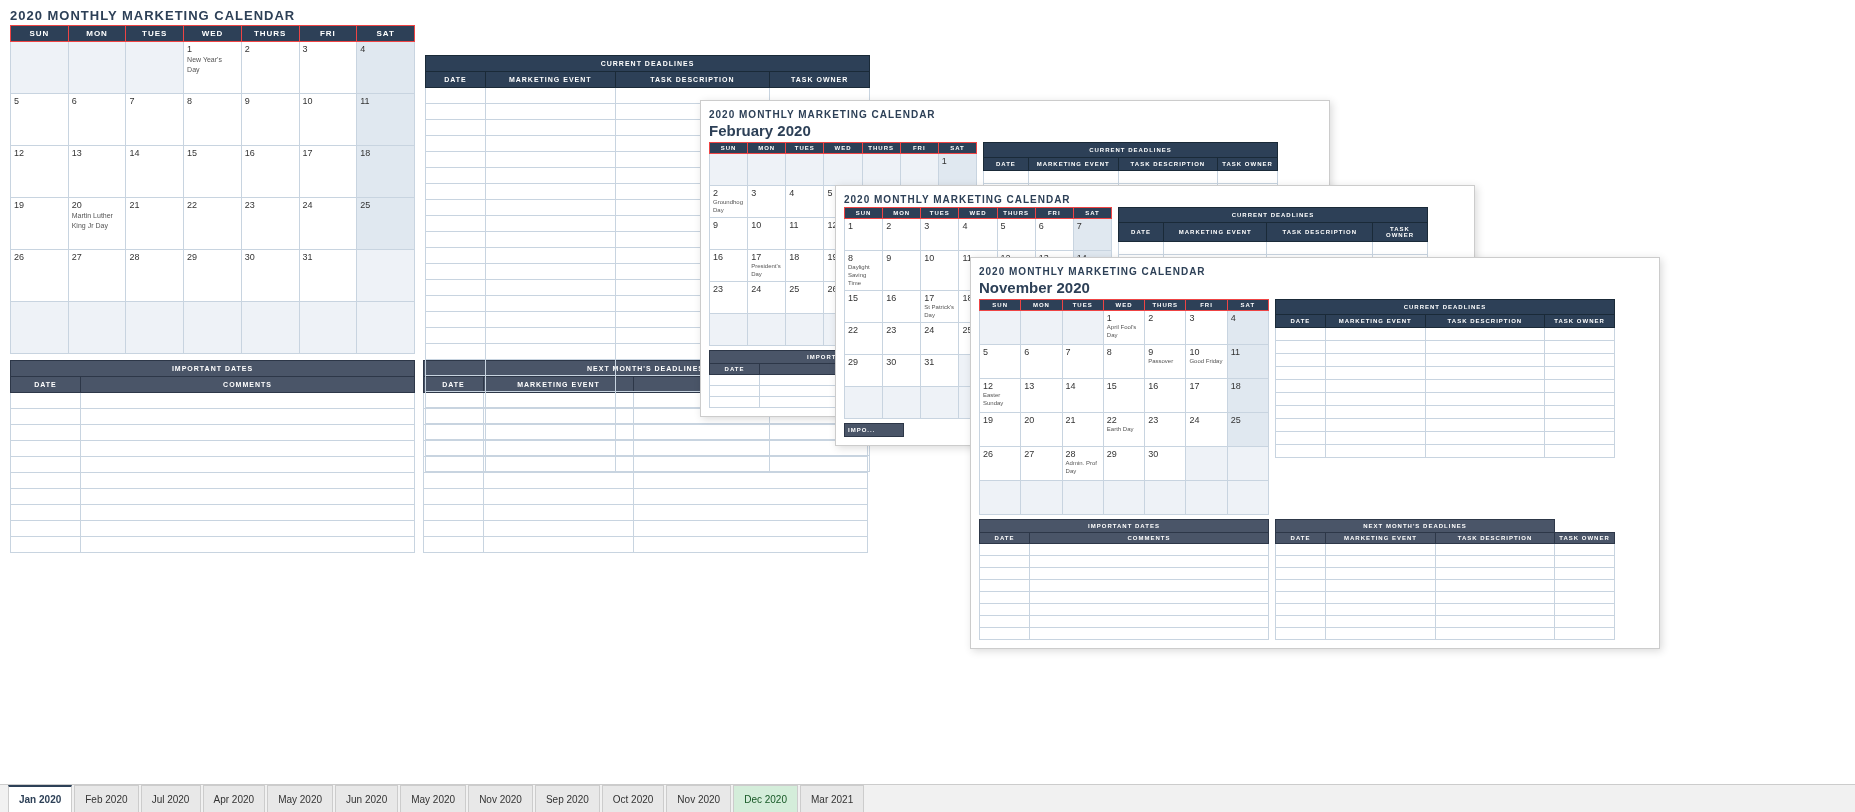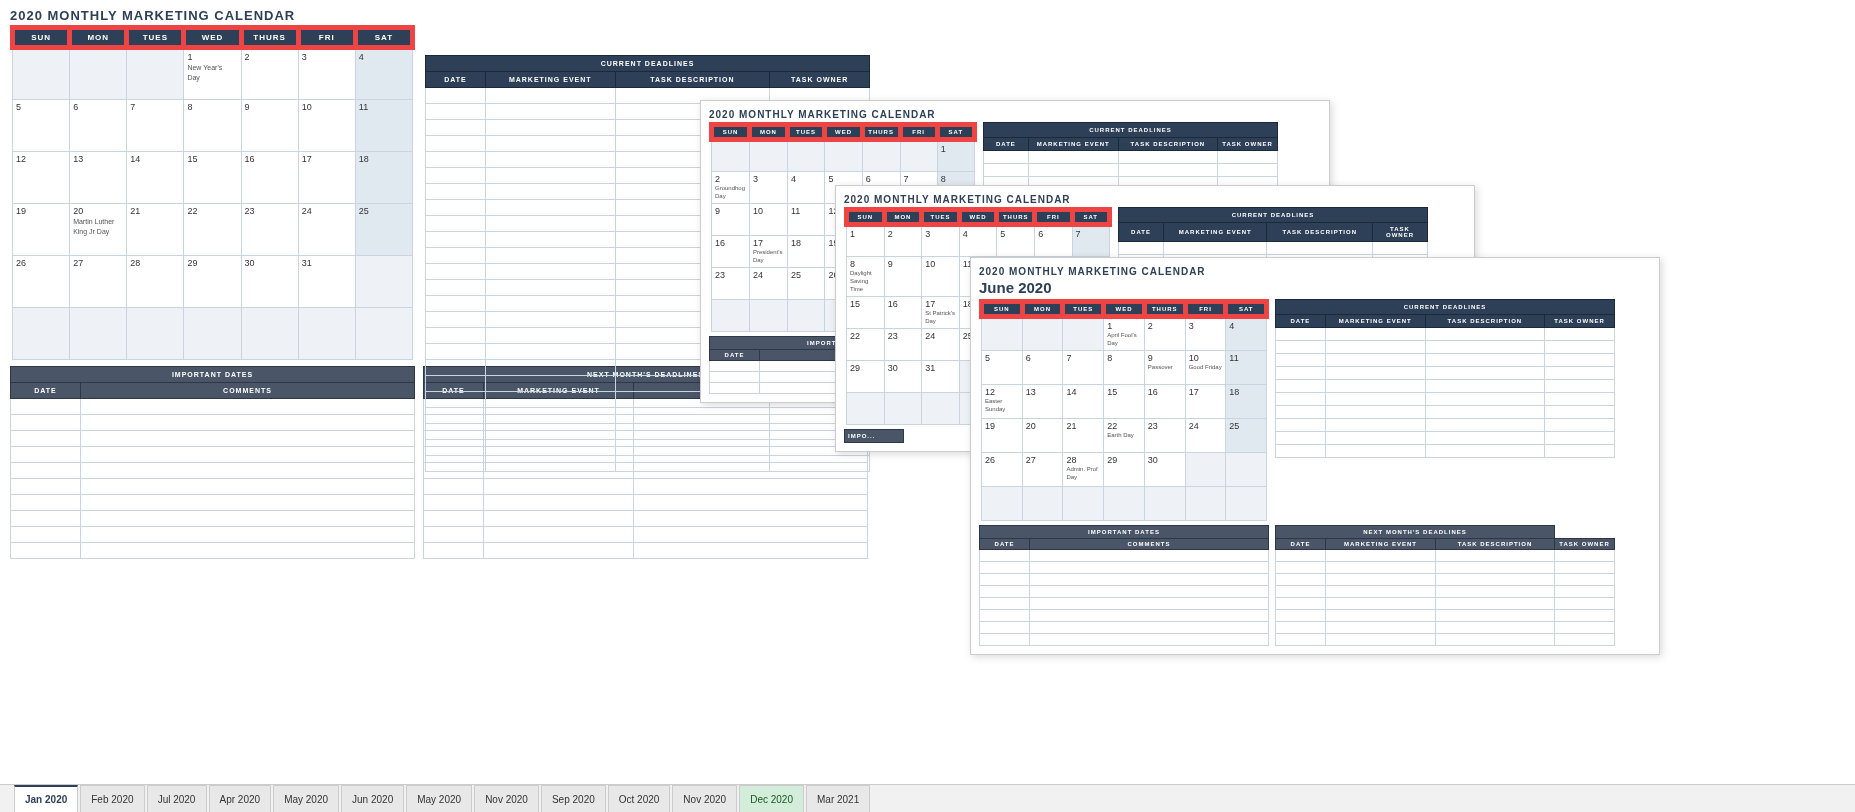--- a/index.html
+++ b/index.html
@@ -44,21 +44,21 @@
       border-collapse: collapse;
     }
     .calendar-grid th {
       background: #2d4057;
       color: #fff;
       font-size: 8px;
       font-weight: bold;
       letter-spacing: 1px;
       text-align: center;
       padding: 3px 2px;
-      border: 5px solid #ef4444;
+      border: 1px solid #ef4444;
       width: 57px;
     }
     .calendar-grid td {
       border: 1px solid #c8d4e0;
       width: 57px;
       height: 52px;
       vertical-align: top;
       font-size: 9px;
       color: #333;
       padding: 2px 3px;
@@ -188,21 +188,21 @@
     }
 
     
     #tab-bar {
       width: 1855px;
       height: 28px;
       background: #f1f1f1;
       border-top: 1px solid #ccc;
       display: flex;
       align-items: stretch;
-      padding-left: 14px;
+      padding-left: 8px;
       position: absolute;
       bottom: 0;
       left: 0;
     }
     .tab {
       display: flex;
       align-items: center;
       padding: 0 10px;
       font-size: 10px;
       border: 1px solid #ccc;
@@ -709,20 +709,21 @@
             <td></td>
             <td></td>
             <td></td>
           </tr>
       </tbody>
     </table>
   </div>
 
   <div class="overlay-calendar small-cal" style="left:700px; top:100px; width:630px;">
     <div class="page-title">2020 MONTHLY MARKETING CALENDAR</div>
+    <div class="month-title">February 2020</div>
     <div style="display:flex; gap:6px;">
       <div>
         <table class="calendar-grid">
           <thead>
             <tr>
               <th>SUN</th>
               <th>MON</th>
               <th>TUES</th>
               <th>WED</th>
               <th>THURS</th>
@@ -1125,21 +1126,21 @@
         </table>
       </div>
     </div>
     <div style="display:flex; gap:6px; margin-top:4px;">
       <div style="background:#4a5568; color:#fff; font-size:6px; font-weight:bold; letter-spacing:1px; text-align:center; padding:3px; display:flex; align-items:center; width:60px; border:1px solid #2d3748;">IMPO...</div>
     </div>
   </div>
 
   <div class="overlay-calendar april-cal" style="left:970px; top:257px; width:690px;">
     <div class="page-title">2020 MONTHLY MARKETING CALENDAR</div>
-    <div class="month-title">June 2020</div>
+    <div class="month-title">November 2020</div>
     <div style="display:flex; gap:6px;">
       <div>
         <table class="calendar-grid">
           <thead>
             <tr>
               <th>SUN</th>
               <th>MON</th>
               <th>TUES</th>
               <th>WED</th>
               <th>THURS</th>

